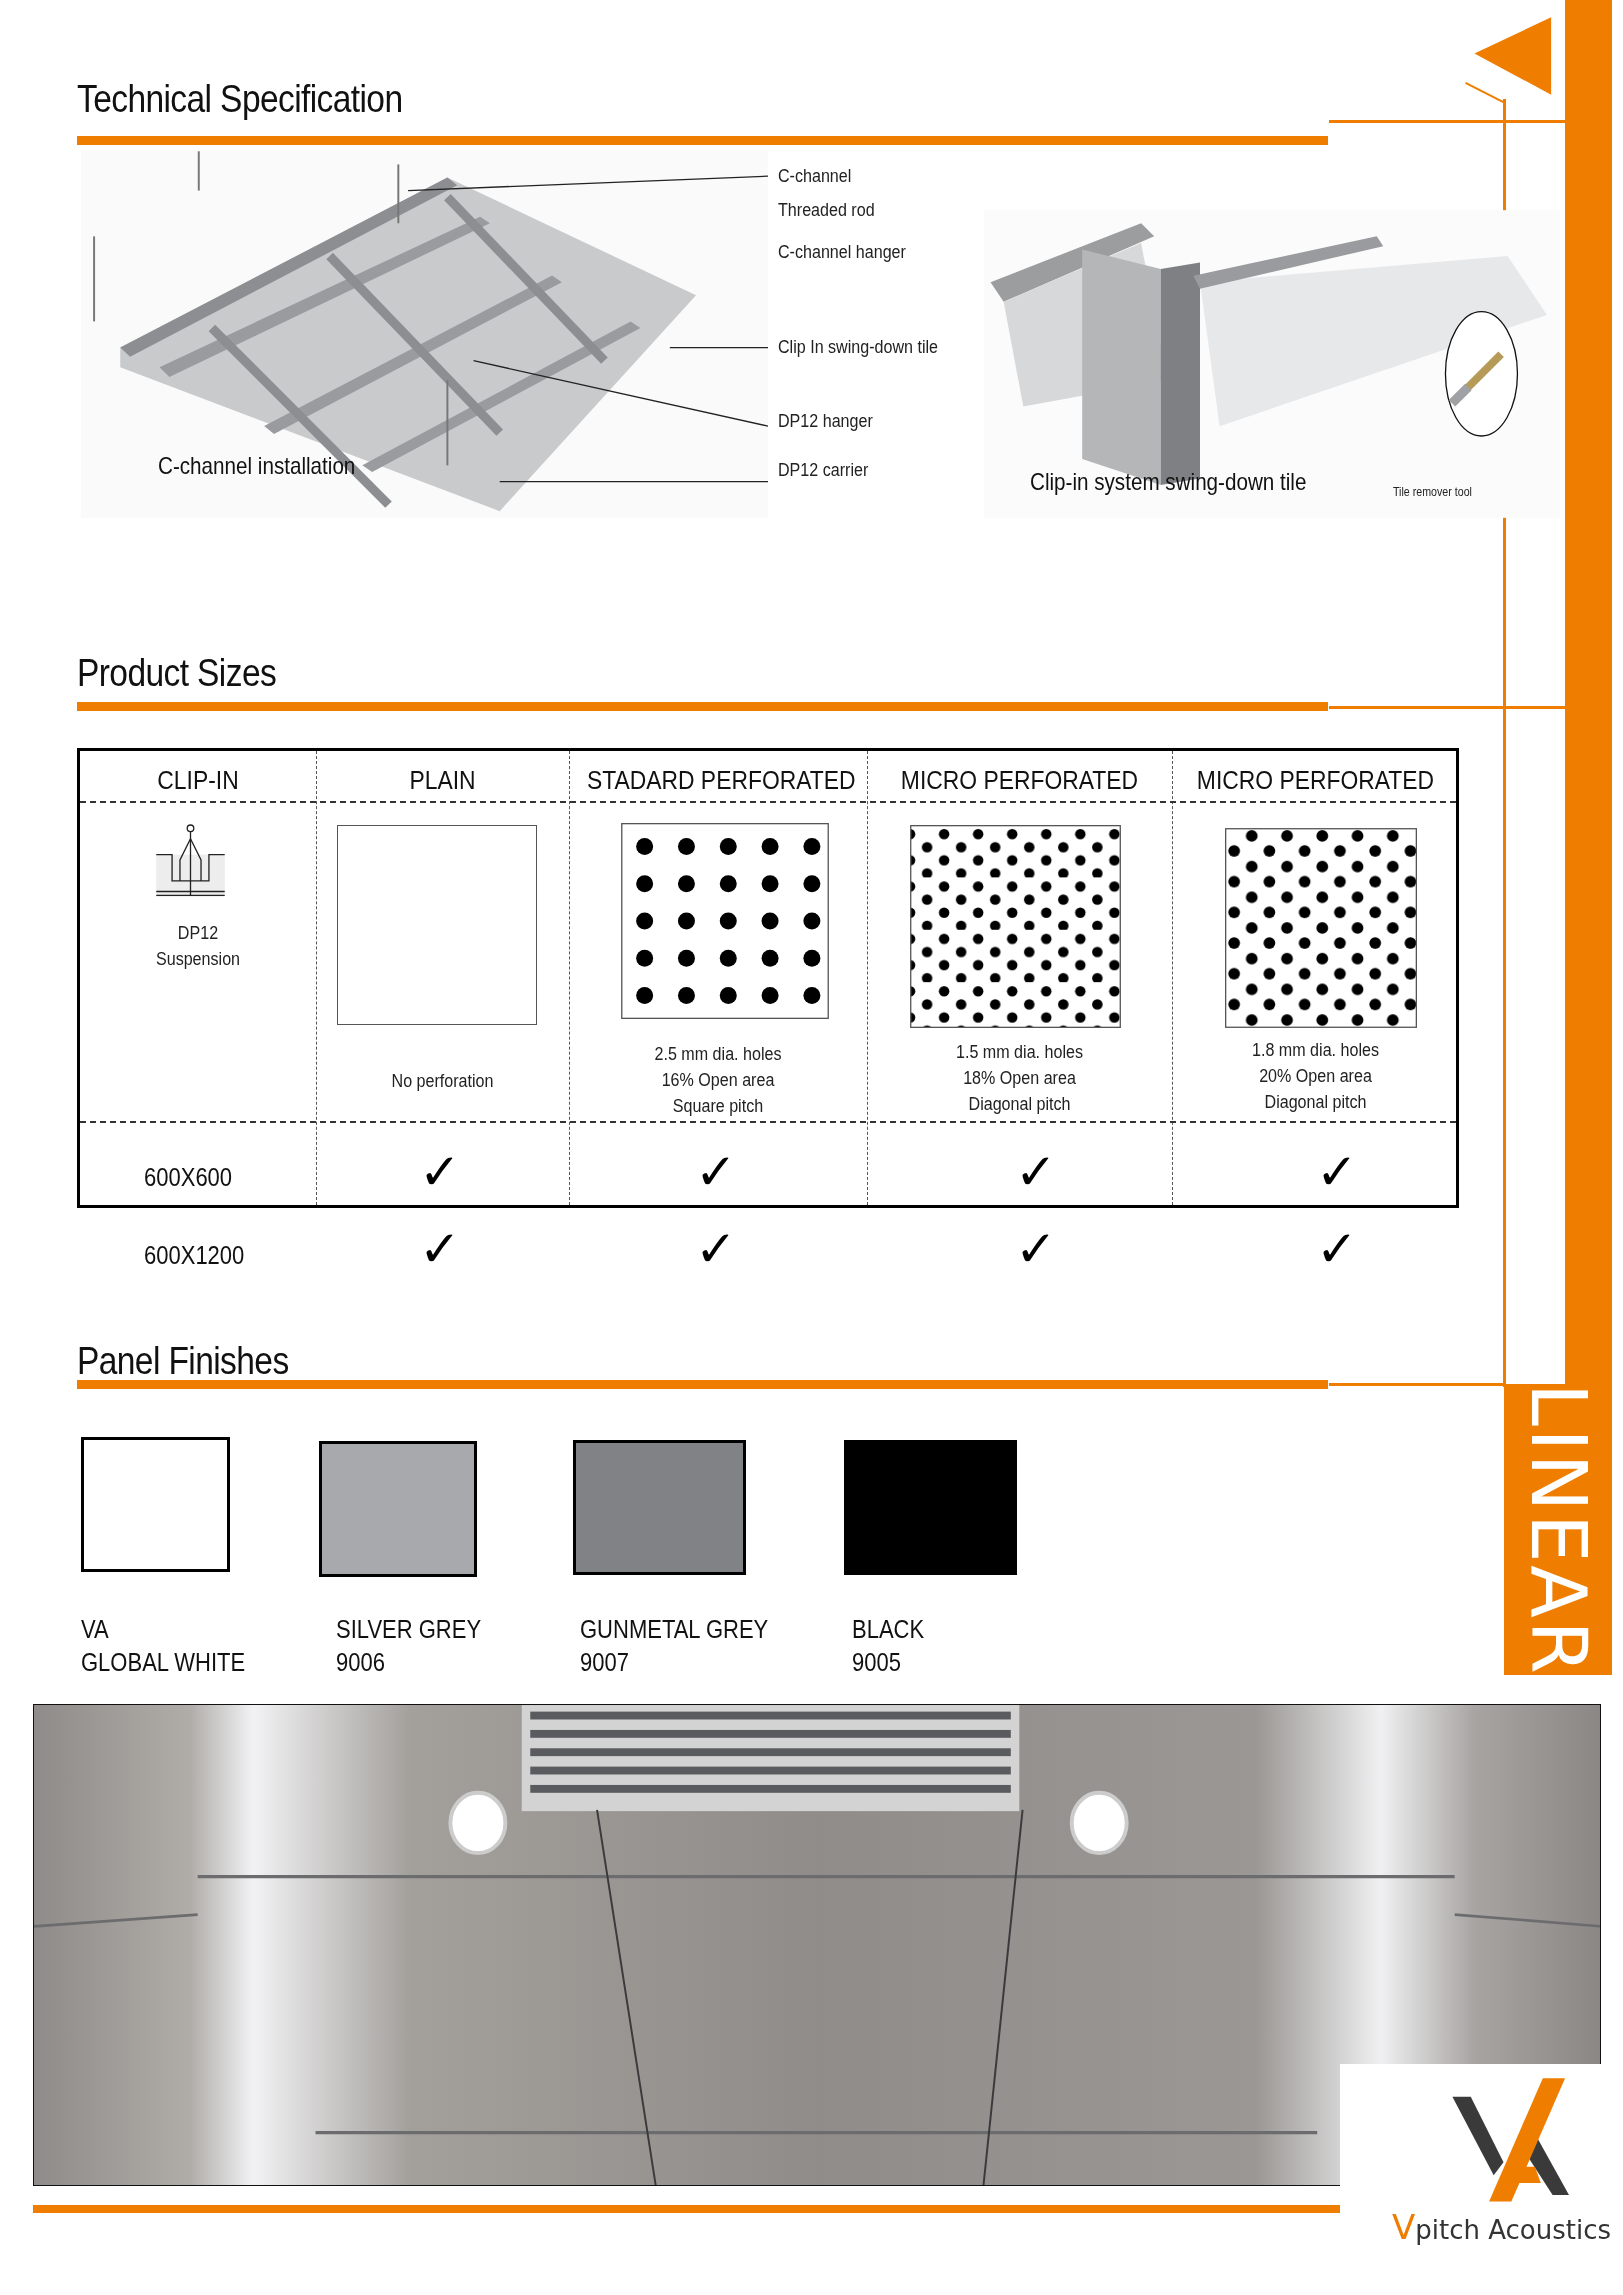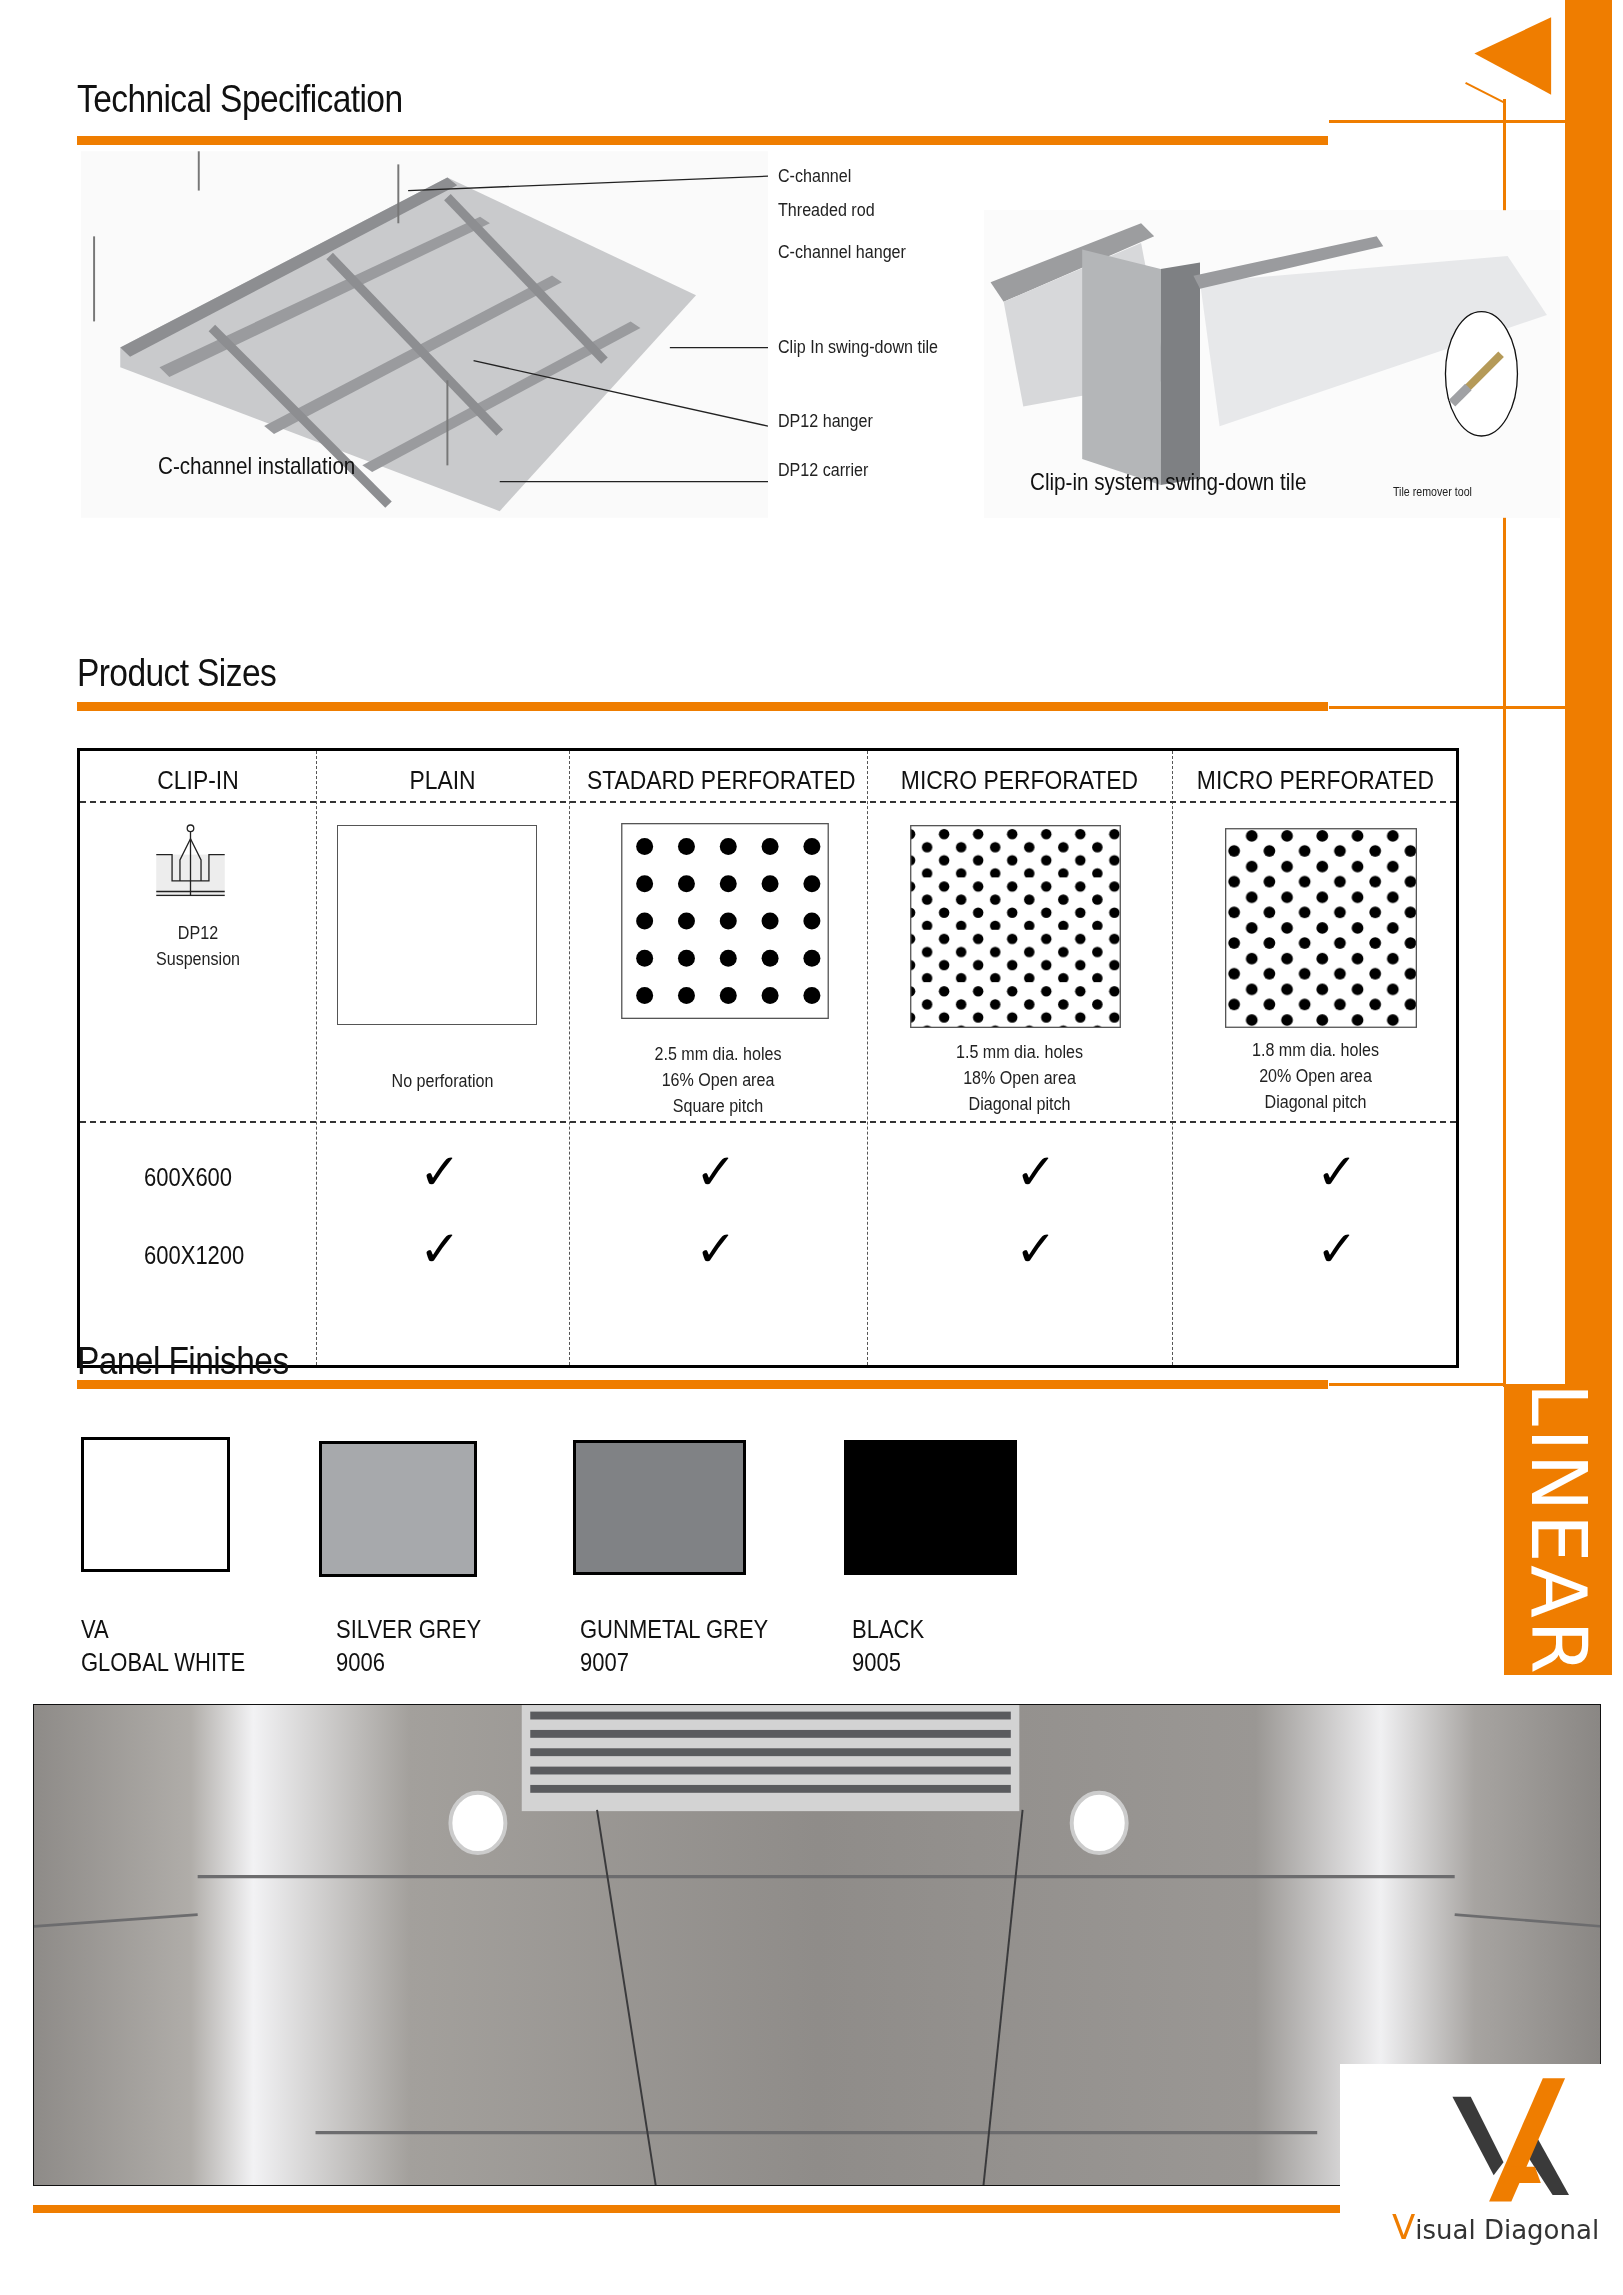--- a/index.html
+++ b/index.html
@@ -22,21 +22,21 @@
                    transform: scaleX(0.86); transform-origin: 0 0; color: #111; }
   .orange-rule { position: absolute; left: 77px; height: 8.5px; background: #ef7d00; }
 
   
   .diagram { position: absolute; left: 81px; top: 151px; width: 1414px; height: 367px; }
   .callout { position: absolute; font-size: 18.3px; color: #222; transform: scaleX(0.88); transform-origin: 0 0; white-space: nowrap; }
   .caption-lg { position: absolute; font-size: 24px; color: #111; transform: scaleX(0.86); transform-origin: 0 0; white-space: nowrap; }
   .caption-sm { position: absolute; font-size: 12.4px; color: #222; transform: scaleX(0.86); transform-origin: 0 0; white-space: nowrap; }
 
   
-  .ps-table { position: absolute; left: 77px; top: 748px; width: 1382px; height: 620px;
+  .ps-table { position: absolute; left: 77px; top: 748px; width: 1382px; height: 460px;
               border: 3.9px solid #000; box-sizing: border-box; }
   .col-div { position: absolute; top: 0; bottom: 0; width: 0; border-left: 1.3px dashed #555; }
   .row-div { position: absolute; left: 0; right: 0; height: 0; border-top: 2px dashed #333; }
   .th { position: absolute; top: 14.4px; font-size: 26px; text-align: center; transform: scaleX(0.88); transform-origin: 50% 0; white-space: nowrap; }
   .cell-text { position: absolute; font-size: 18.3px; text-align: center; color: #222; line-height: 26px;
                transform: scaleX(0.88); transform-origin: 50% 0; white-space: nowrap; }
   .size-label { position: absolute; left: 64px; font-size: 25px; transform: scaleX(0.88); transform-origin: 0 0; }
   .check { position: absolute; font-size: 50px; line-height: 50px; font-family: "DejaVu Sans", sans-serif; color: #000; }
   .swatch-pattern { position: absolute; border: 1.3px solid #555; background: #fff; box-sizing: border-box; }
 
@@ -281,15 +281,15 @@
 
 <div class="footer-rule"></div>
 
 <div class="logo-box">
   <svg class="abs" style="left:98px;top:13px" width="131" height="131" viewBox="0 0 200 200">
     <polygon points="22,30 50,30 100,130 85,150" fill="#3a3a3a"></polygon>
     <polygon points="120,95 140,72 200,180 175,180" fill="#3a3a3a"></polygon>
     <polygon points="160,2 194,2 112,190 78,190" fill="#ef7d00"></polygon>
     <polygon points="110,137 148,137 157,162 100,162" fill="#ef7d00"></polygon>
   </svg>
-  <div class="logo-text"><span class="v">V</span><span>isual Diagonal</span></div>
+  <div class="logo-text"><span class="v">V</span><span>pitch Acoustics</span></div>
 </div>
 
 
 </body></html>

